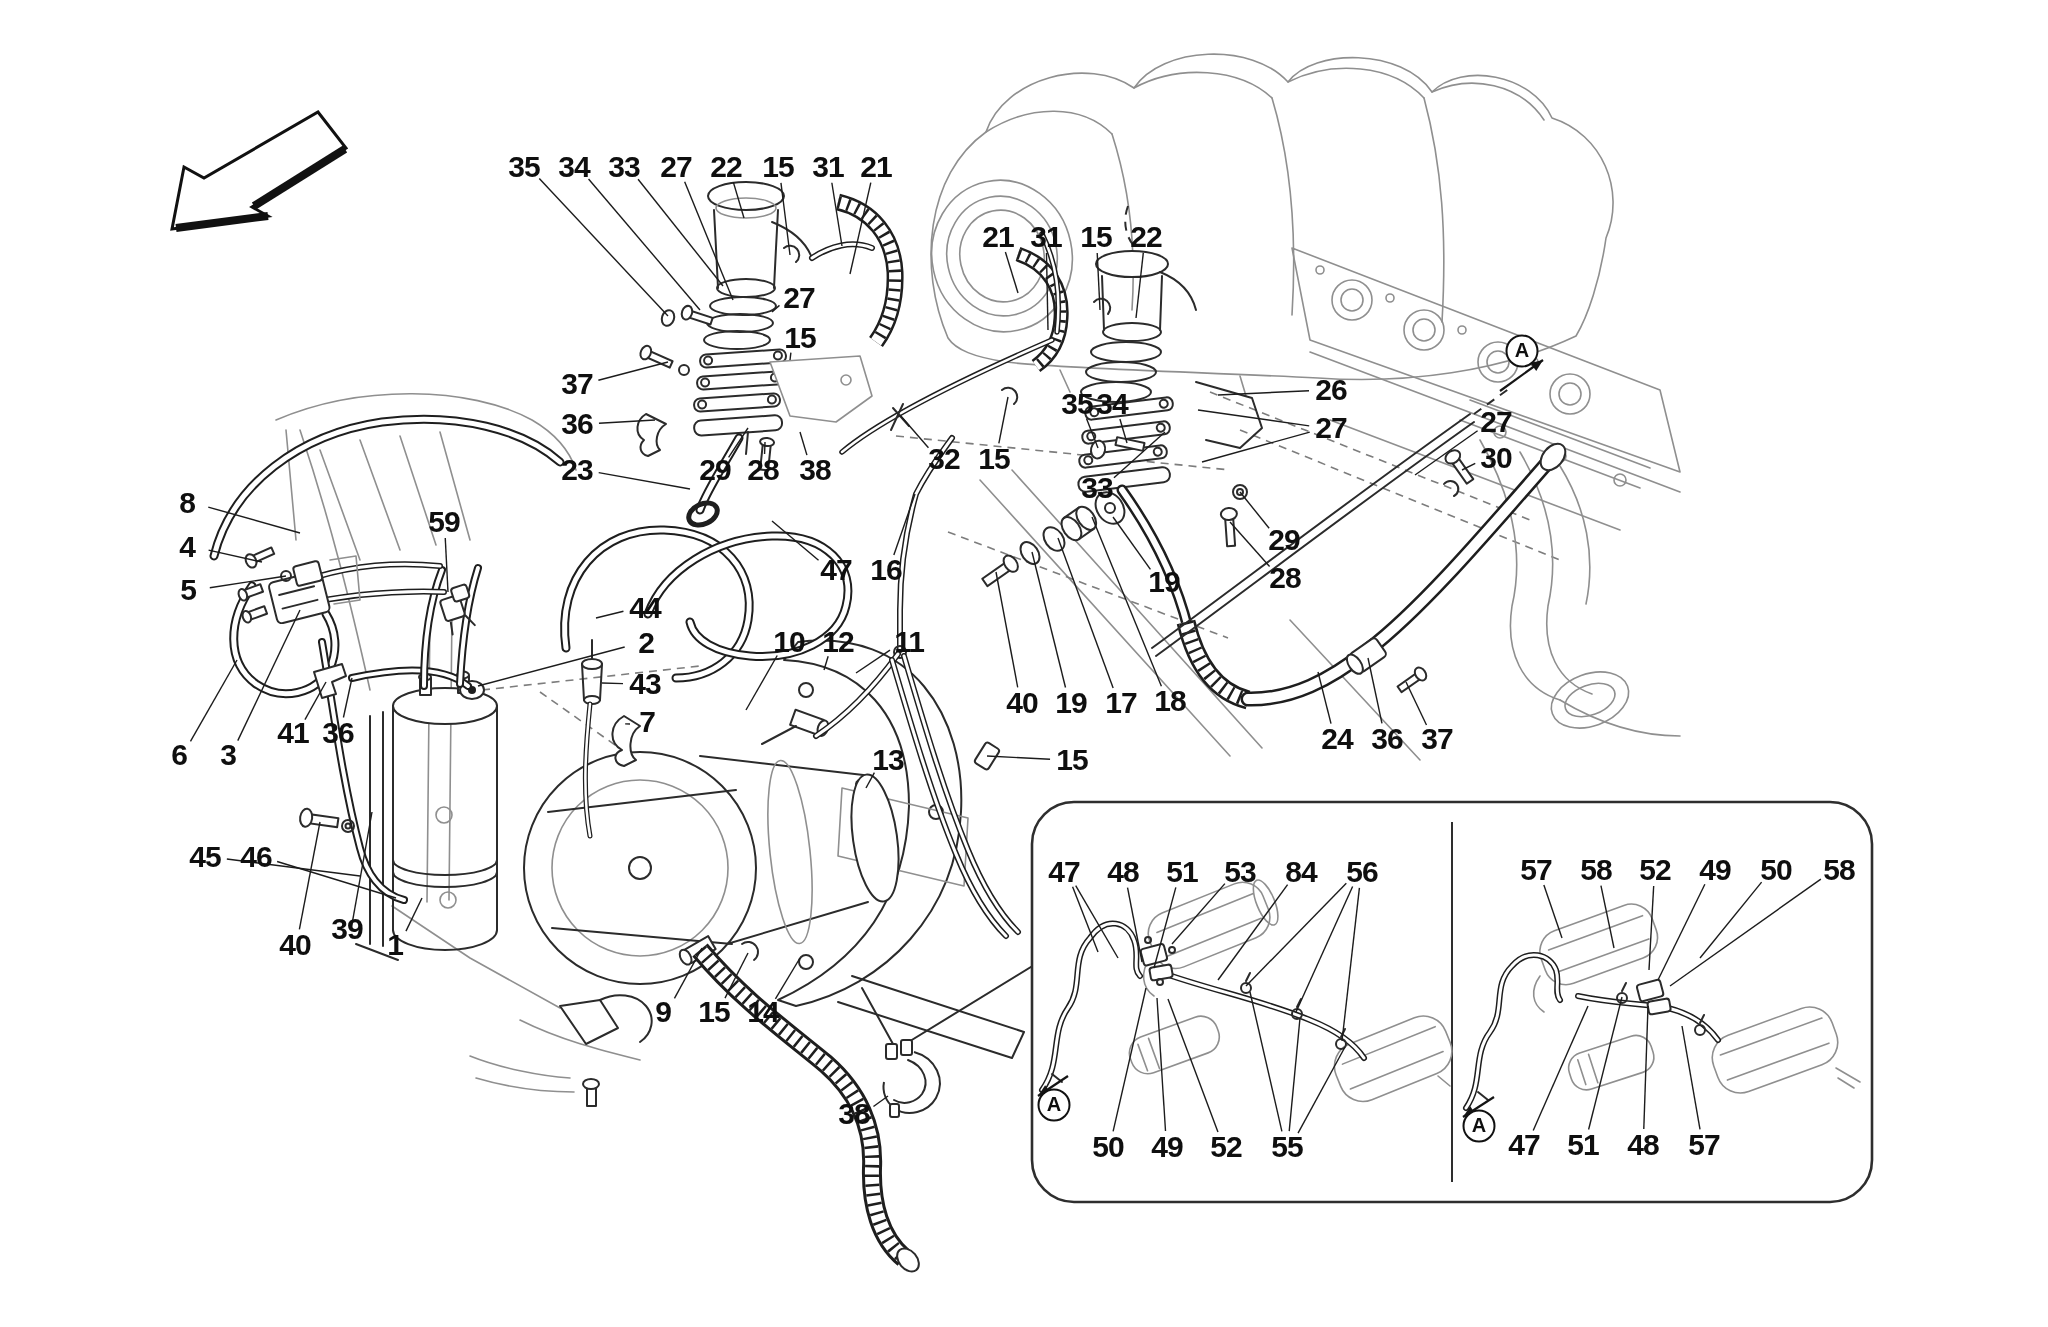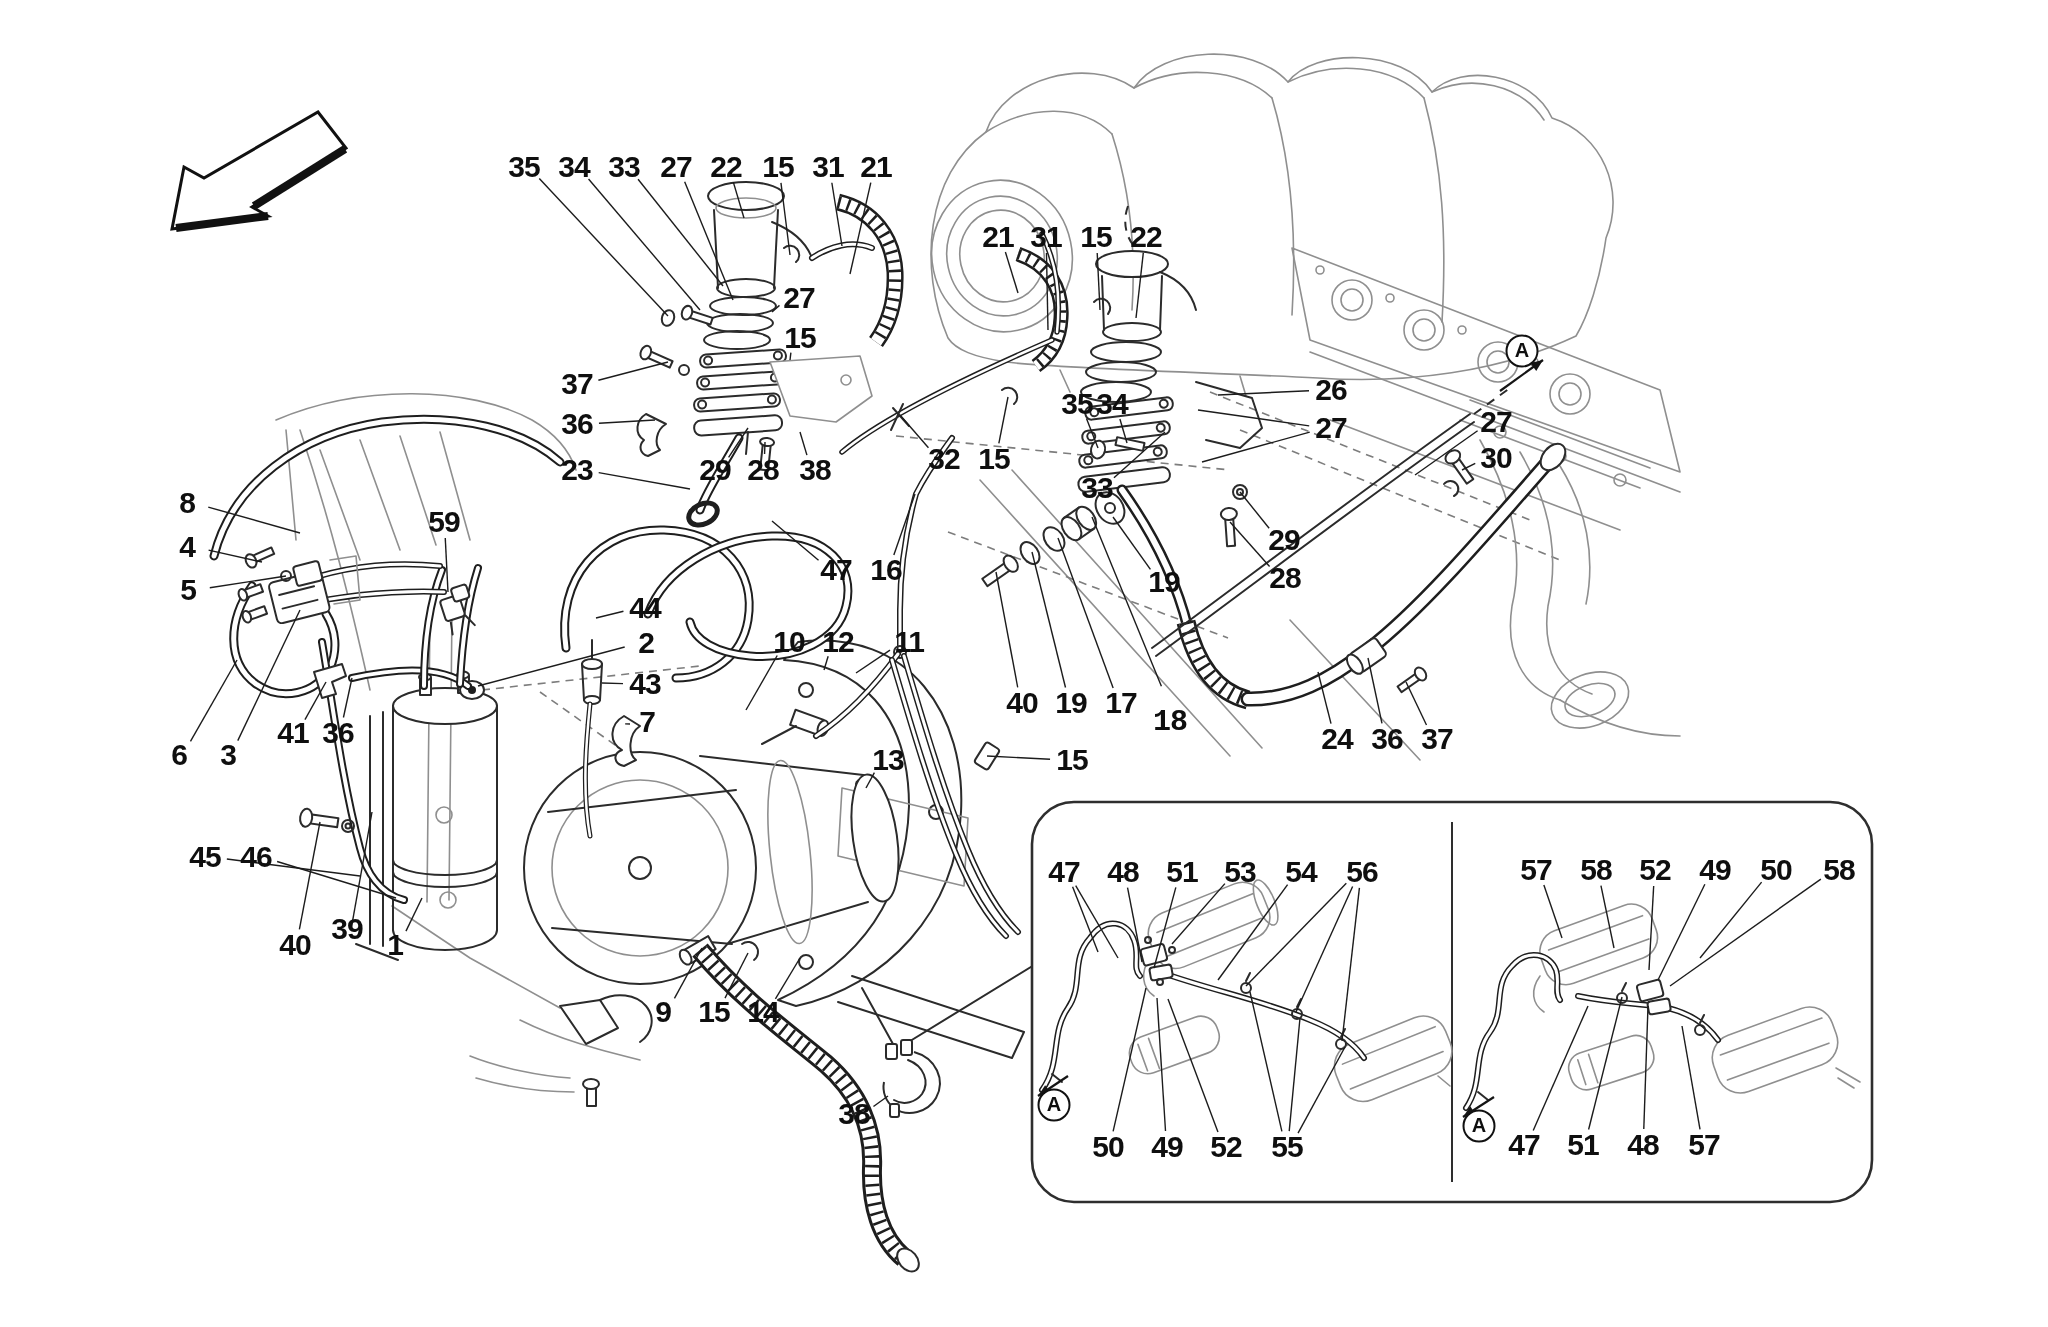--- a/index.html
+++ b/index.html
@@ -628,21 +628,21 @@
       <div class="callout" style="left: 1285px; top: 578px;">28</div>
       <div class="callout" style="left: 1164px; top: 582px;">19</div>
       <div class="callout" style="left: 1496px; top: 422px;">27</div>
       <div class="callout" style="left: 1496px; top: 458px;">30</div>
       <div class="callout" style="left: 1337px; top: 739px;">24</div>
       <div class="callout" style="left: 1387px; top: 739px;">36</div>
       <div class="callout" style="left: 1437px; top: 739px;">37</div>
       <div class="callout" style="left: 1022px; top: 703px;">40</div>
       <div class="callout" style="left: 1071px; top: 703px;">19</div>
       <div class="callout" style="left: 1121px; top: 703px;">17</div>
-      <div class="callout" style="left: 1170px; top: 722px; font-family: Liberation Mono, monospace;">18</div>
+      <div class="callout" style="left: 1170px; top: 701px;">18</div>
       <div class="callout" style="left: 836px; top: 570px;">47</div>
       <div class="callout" style="left: 886px; top: 570px;">16</div>
       <div class="callout" style="left: 789px; top: 642px;">10</div>
       <div class="callout" style="left: 838px; top: 642px;">12</div>
       <div class="callout" style="left: 909px; top: 642px; text-align: right;">11</div>
       <div class="callout" style="left: 888px; top: 760px;">13</div>
       <div class="callout" style="left: 1072px; top: 760px;">15</div>
       <div class="callout" style="left: 663px; top: 1012px;">9</div>
       <div class="callout" style="left: 714px; top: 1012px;">15</div>
       <div class="callout" style="left: 763px; top: 1012px;">14</div>
@@ -662,21 +662,21 @@
       <div class="callout" style="left: 395px; top: 945px;">1</div>
       <div class="callout" style="left: 645px; top: 608px;">44</div>
       <div class="callout" style="left: 646px; top: 643px;">2</div>
       <div class="callout" style="left: 645px; top: 684px;">43</div>
       <div class="callout" style="left: 647px; top: 722px;">7</div>
       <div class="callout circled" style="left: 1522px; top: 351px;">A</div>
       <div class="callout" style="left: 1064px; top: 872px;">47</div>
       <div class="callout" style="left: 1123px; top: 872px;">48</div>
       <div class="callout" style="left: 1182px; top: 872px;">51</div>
       <div class="callout" style="left: 1240px; top: 872px;">53</div>
-      <div class="callout" style="left: 1301px; top: 872px;">54</div>
+      <div class="callout" style="left: 1301px; top: 872px;">84</div>
       <div class="callout" style="left: 1362px; top: 872px;">56</div>
       <div class="callout" style="left: 1108px; top: 1147px;">50</div>
       <div class="callout" style="left: 1167px; top: 1147px;">49</div>
       <div class="callout" style="left: 1226px; top: 1147px;">52</div>
       <div class="callout" style="left: 1287px; top: 1147px;">55</div>
       <div class="callout circled" style="left: 1054px; top: 1105px;">A</div>
       <div class="callout" style="left: 1536px; top: 870px;">57</div>
       <div class="callout" style="left: 1596px; top: 870px;">58</div>
       <div class="callout" style="left: 1655px; top: 870px;">52</div>
       <div class="callout" style="left: 1715px; top: 870px;">49</div>

